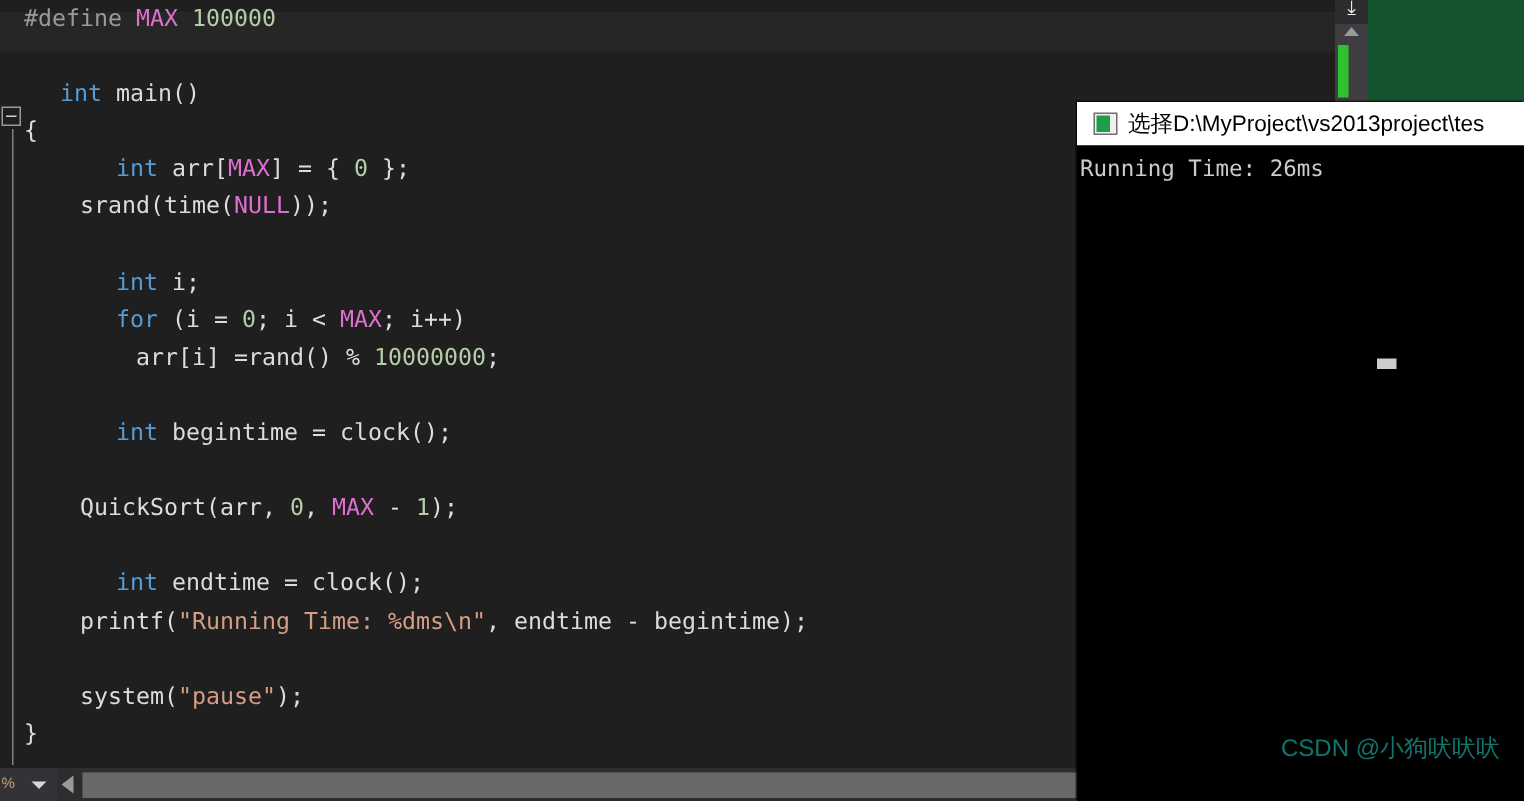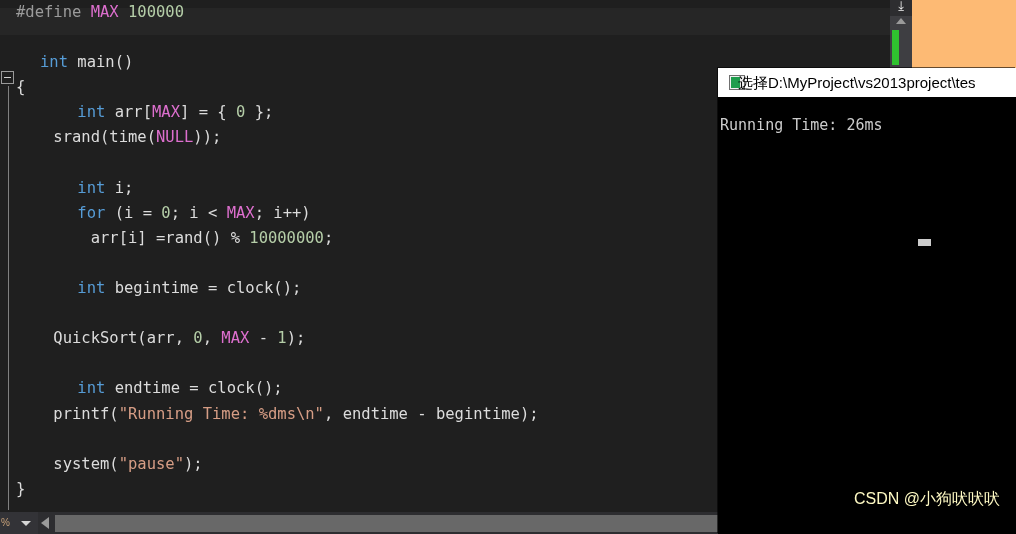--- a/index.html
+++ b/index.html
@@ -14,21 +14,21 @@
     position: relative;
     font-family: "DejaVu Sans Mono", monospace;
   }
 
   
   #editor {
     position: absolute;
     left: 0; top: 0;
     width: 1016px;
     height: 534px;
-    background: #fdba74;
+    background: #14532d;
   }
 
   #code-surface {
     position: absolute;
     left: 0; top: 0;
     width: 890px;
     height: 512px;
     background: #1f1f1f;
     overflow: hidden;
   }
@@ -232,39 +232,39 @@
   #console-icon::after {
     content: "";
     position: absolute;
     left: 1px; top: 1px;
     width: 9px;
     height: 11px;
     background: #1f9d4d;
   }
   #console-title-text {
     position: absolute;
-    left: 20px;
+    left: 34px;
     top: 3px;
     width: 262px;
     height: 24px;
     line-height: 24px;
     color: #000000;
     font-size: 15px;
     font-family: "Liberation Sans", sans-serif;
     white-space: nowrap;
     overflow: hidden;
   }
   #console-body {
     position: absolute;
     left: 0;
     top: 29px;
     width: 298px;
     height: 437px;
     background: #000000;
-    padding: 18px 0 0 2px;
+    padding: 5px 0 0 2px;
     box-sizing: border-box;
   }
   .console-line {
     font-family: "DejaVu Sans Mono", monospace;
     font-size: 15px;
     line-height: 21px;
     color: #cccccc;
     white-space: pre;
     position: relative;
   }
@@ -275,21 +275,21 @@
     width: 13px;
     height: 7px;
     background: #cccccc;
   }
 
   
   #watermark {
     position: absolute;
     right: 16px;
     bottom: 24px;
-    color: #fef9c3;
+    color: #0f766e;
     font-size: 16px;
     font-family: "Liberation Sans", sans-serif;
     white-space: nowrap;
   }
 </style>
 </head>
 <body>
 
 <div id="editor">
 

